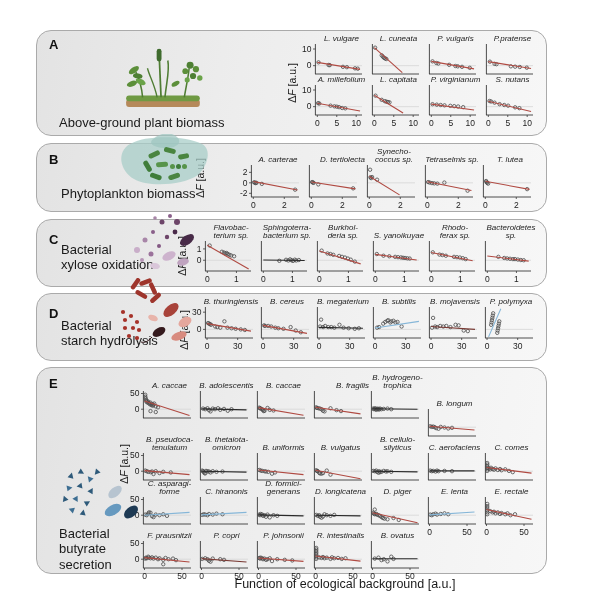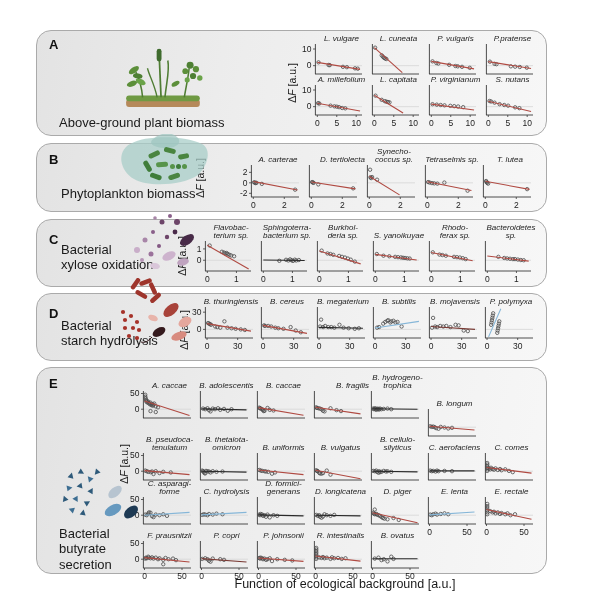--- a/index.html
+++ b/index.html
@@ -1105,21 +1105,21 @@
             <circle cx="24" cy="18.837209302325583" r="1.7" fill="none" stroke="#4a4a4a" stroke-width="0.8"></circle>
             <line x1="1.5" y1="18.209302325581394" x2="46.5" y2="15.383720930232558" stroke="#85b6d8" stroke-width="1.1"></line>
             <line x1="-2" y1="2.511627906976745" x2="0.5" y2="2.511627906976745" stroke="#3a3a3a" stroke-width="0.8"></line>
             <text x="-3.5" y="5.311627906976745" text-anchor="end" font-size="8.5" fill="#222">50</text>
             <line x1="-2" y1="18.209302325581394" x2="0.5" y2="18.209302325581394" stroke="#3a3a3a" stroke-width="0.8"></line>
             <text x="-3.5" y="21.009302325581395" text-anchor="end" font-size="8.5" fill="#222">0</text>
           </svg>
         </div>
         <div class="cell">
           <div class="ptitle" style="height: 17px;">
-            <div>C. hydrolysis</div>
+            <div>C. hiranonis</div>
           </div>
           <svg width="48" height="27">
             <line x1="0" y1="18.209302325581394" x2="48" y2="18.209302325581394" stroke="#d6d6d6" stroke-width="0.8"></line>
             <line x1="0.4" y1="0" x2="0.4" y2="27" stroke="#3a3a3a" stroke-width="0.9"></line>
             <line x1="0" y1="27" x2="48" y2="27" stroke="#3a3a3a" stroke-width="0.9"></line>
             <circle cx="2.25" cy="17.895348837209305" r="1.7" fill="none" stroke="#4a4a4a" stroke-width="0.8"></circle>
             <circle cx="3.75" cy="17.26744186046512" r="1.7" fill="none" stroke="#4a4a4a" stroke-width="0.8"></circle>
             <circle cx="5.25" cy="17.58139534883721" r="1.7" fill="none" stroke="#4a4a4a" stroke-width="0.8"></circle>
             <circle cx="7.5" cy="18.209302325581394" r="1.7" fill="none" stroke="#4a4a4a" stroke-width="0.8"></circle>
             <circle cx="9" cy="16.953488372093023" r="1.7" fill="none" stroke="#4a4a4a" stroke-width="0.8"></circle>

